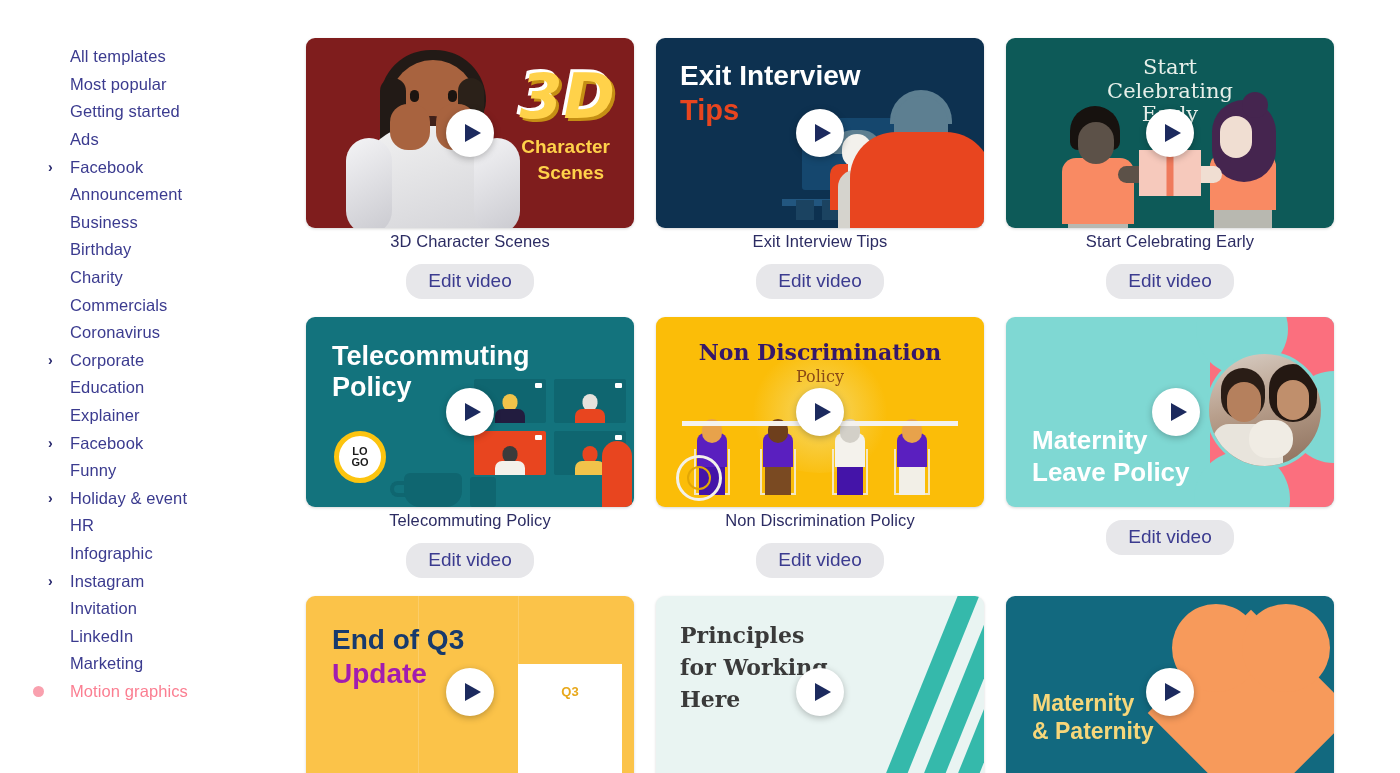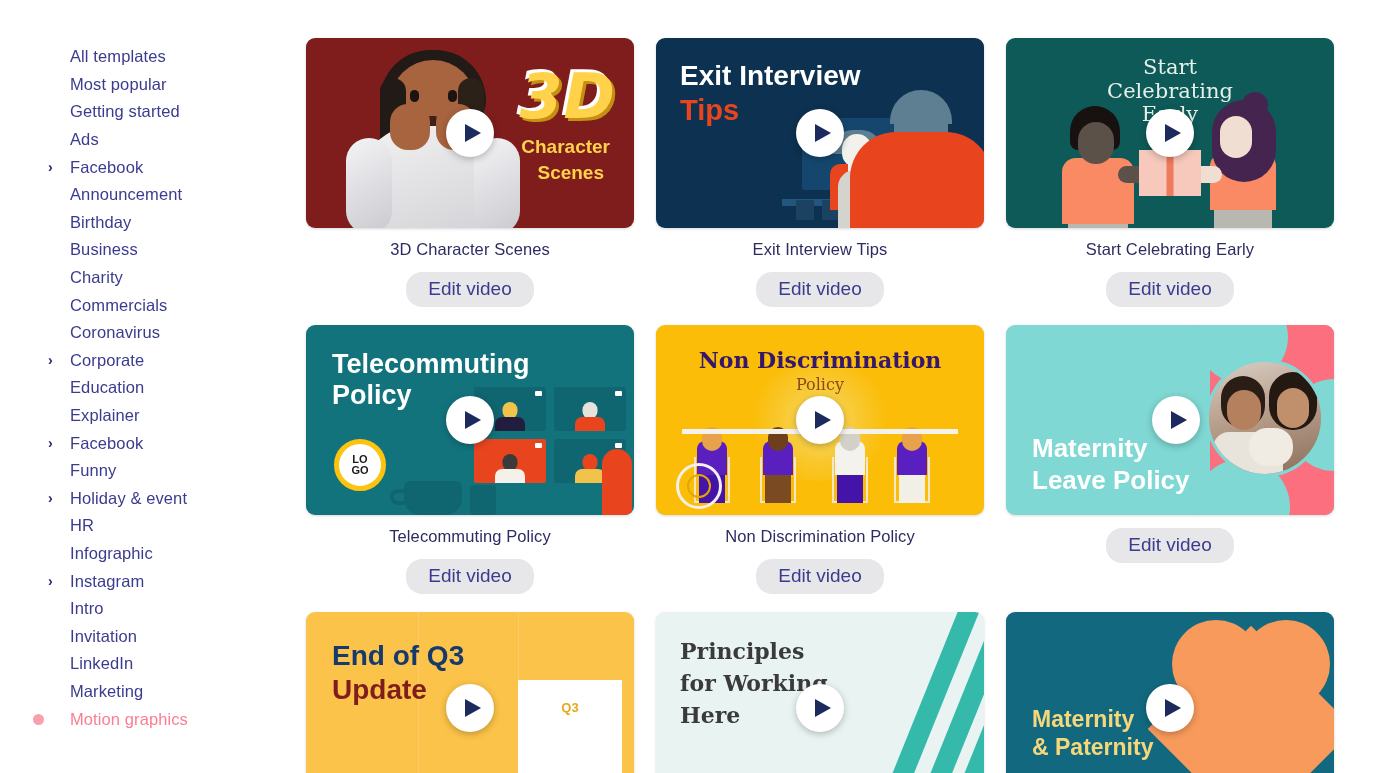--- a/index.html
+++ b/index.html
@@ -64,21 +64,21 @@
     width: 328px; height: 190px;
     border-radius: 9px;
     overflow: hidden;
     box-shadow: 0 1px 3px rgba(0,0,0,.16);
     cursor: pointer;
   }
   .card-title {
     text-align: center;
     font-size: 16.5px;
     color: #2c2c63;
-    margin-top: 12px;
+    margin-top: 4px;
     letter-spacing: .1px;
   }
   .edit-wrap { text-align: center; margin-top: 13px; }
   .edit-btn {
     display: inline-block;
     background: #e7e7ea;
     color: #3b3b8f;
     font-size: 19px;
     padding: 6px 22px 7px;
     border-radius: 16px;
@@ -253,21 +253,21 @@
   .c6 .ph-m2 { position: absolute; right: 4px; top: 10px; width: 48px; height: 58px; border-radius: 24px; background: #241812; }
   .c6 .ph-f2 { position: absolute; right: 12px; top: 26px; width: 32px; height: 40px; border-radius: 16px; background: #c08f6c; }
   .c6 .ph-baby { position: absolute; left: 40px; bottom: 8px; width: 44px; height: 38px; border-radius: 18px; background: #f0ece4; }
   .c6 .ph-shirt { position: absolute; left: 4px; bottom: 0; width: 70px; height: 42px; border-radius: 16px 16px 0 0; background: #e8e4dc; }
   .c6 .l1 { left: 26px; top: 108px; font-size: 26px; font-weight: 700; color: #fff; }
   .c6 .l2 { left: 26px; top: 140px; font-size: 26px; font-weight: 700; color: #fff; }
 
   
   .c7 { background: #fbc349; }
   .c7 .l1 { left: 26px; top: 28px; font-size: 28px; font-weight: 700; color: #173a6d; }
-  .c7 .l2 { left: 26px; top: 62px; font-size: 28px; font-weight: 700; color: #7f1d1d; }
+  .c7 .l2 { left: 26px; top: 62px; font-size: 28px; font-weight: 700; color: #a21caf; }
   .c7 .doc { position: absolute; left: 212px; top: 68px; width: 104px; height: 120px; background: #fff; }
   .c7 .doc-q { position: absolute; left: 212px; top: 88px; width: 104px; text-align: center; font-size: 13px; font-weight: 700; color: #e8a81b; }
   .c7 .seam { position: absolute; top: 0; width: 1px; height: 100%; background: rgba(255,255,255,.18); }
 
   
   .c8 { background: #e9f4f2; }
   .c8 .stripe { position: absolute; top: -40px; width: 20px; height: 280px; background: #35b9ab; transform: rotate(22deg); }
   .c8 .l { left: 24px; font-family: "DejaVu Serif", serif; font-weight: 700; font-size: 22px; color: #3a3a3a; }
   .c8 .l1 { top: 26px; } .c8 .l2 { top: 58px; } .c8 .l3 { top: 90px; }
 
@@ -299,24 +299,24 @@
       <span class="nav-label">Ads</span>
     </div>
     <div class="nav-item has-chevron">
       <span class="nav-chevron">›</span>
       <span class="nav-label">Facebook</span>
     </div>
     <div class="nav-item has-chevron">
       <span class="nav-label">Announcement</span>
     </div>
     <div class="nav-item has-chevron">
+      <span class="nav-label">Business</span>
+    </div>
+    <div class="nav-item has-chevron">
       <span class="nav-label">Birthday</span>
-    </div>
-    <div class="nav-item has-chevron">
-      <span class="nav-label">Business</span>
     </div>
     <div class="nav-item has-chevron">
       <span class="nav-label">Charity</span>
     </div>
     <div class="nav-item has-chevron">
       <span class="nav-label">Commercials</span>
     </div>
     <div class="nav-item has-chevron">
       <span class="nav-label">Coronavirus</span>
     </div>
@@ -343,23 +343,20 @@
     </div>
     <div class="nav-item has-chevron">
       <span class="nav-label">HR</span>
     </div>
     <div class="nav-item has-chevron">
       <span class="nav-label">Infographic</span>
     </div>
     <div class="nav-item has-chevron">
       <span class="nav-chevron">›</span>
       <span class="nav-label">Instagram</span>
-    </div>
-    <div class="nav-item has-chevron">
-      <span class="nav-label">Intro</span>
     </div>
     <div class="nav-item has-chevron">
       <span class="nav-label">Invitation</span>
     </div>
     <div class="nav-item has-chevron">
       <span class="nav-label">LinkedIn</span>
     </div>
     <div class="nav-item has-chevron">
       <span class="nav-label">Marketing</span>
     </div>

